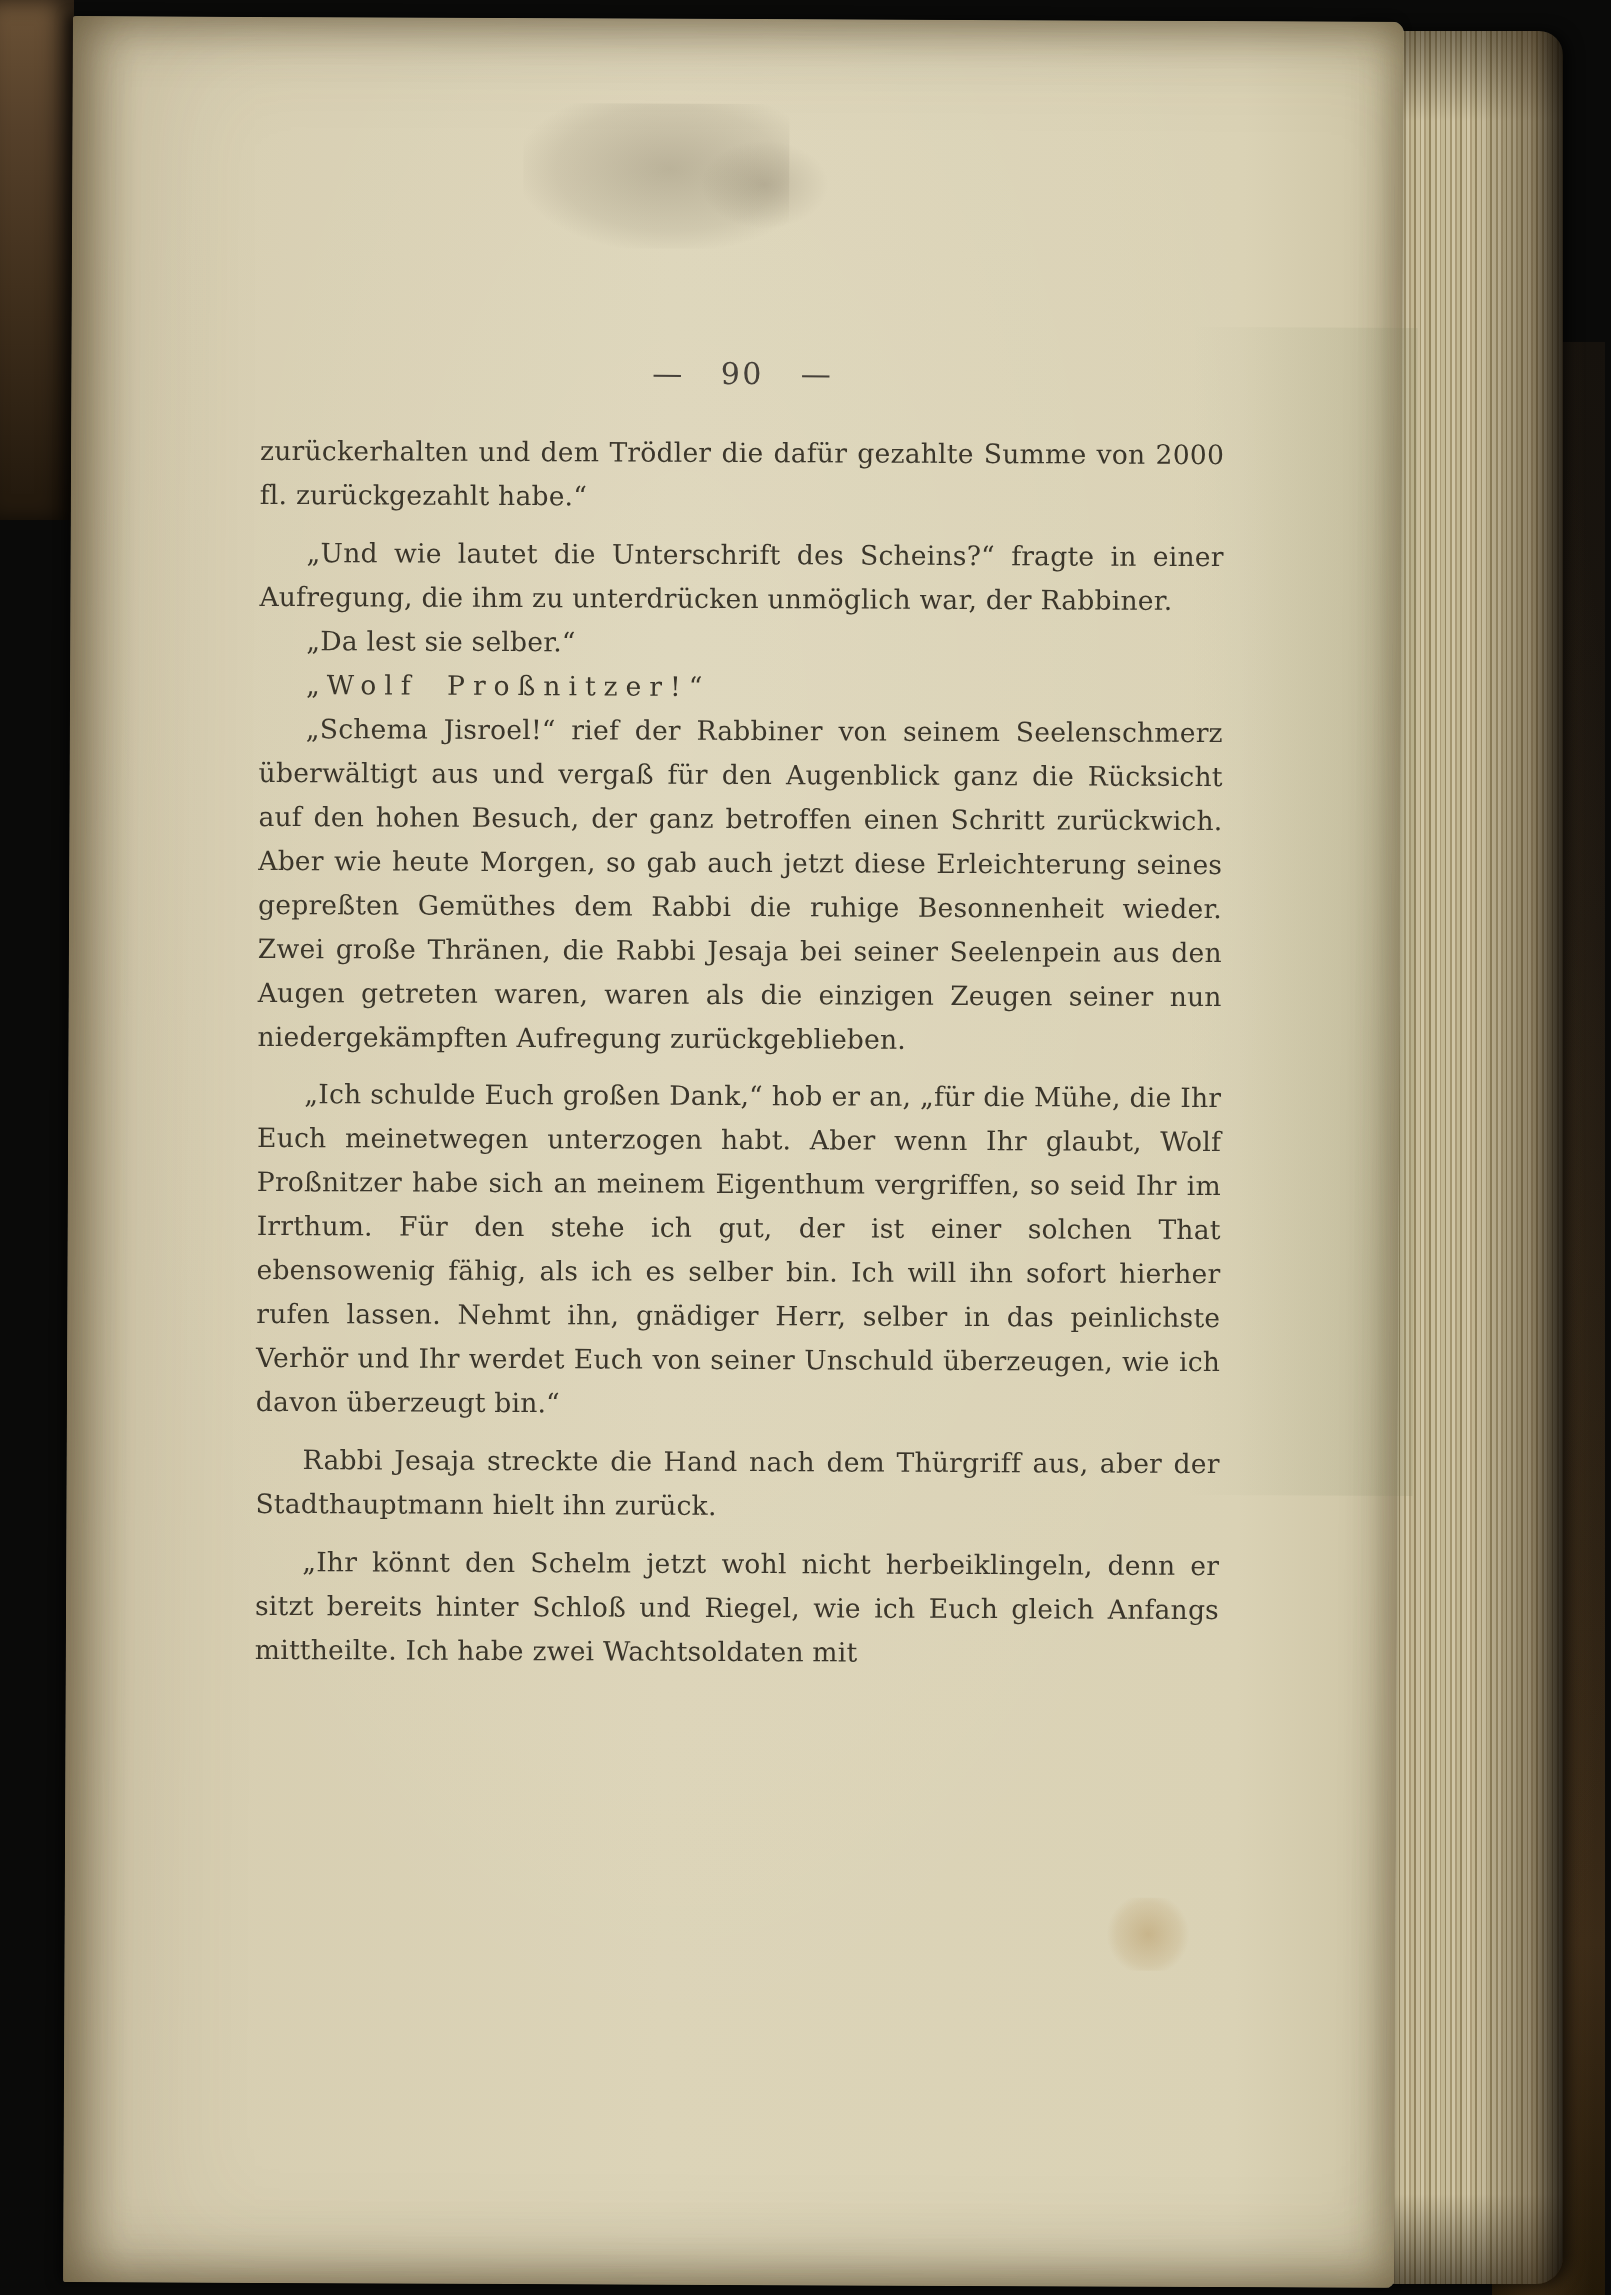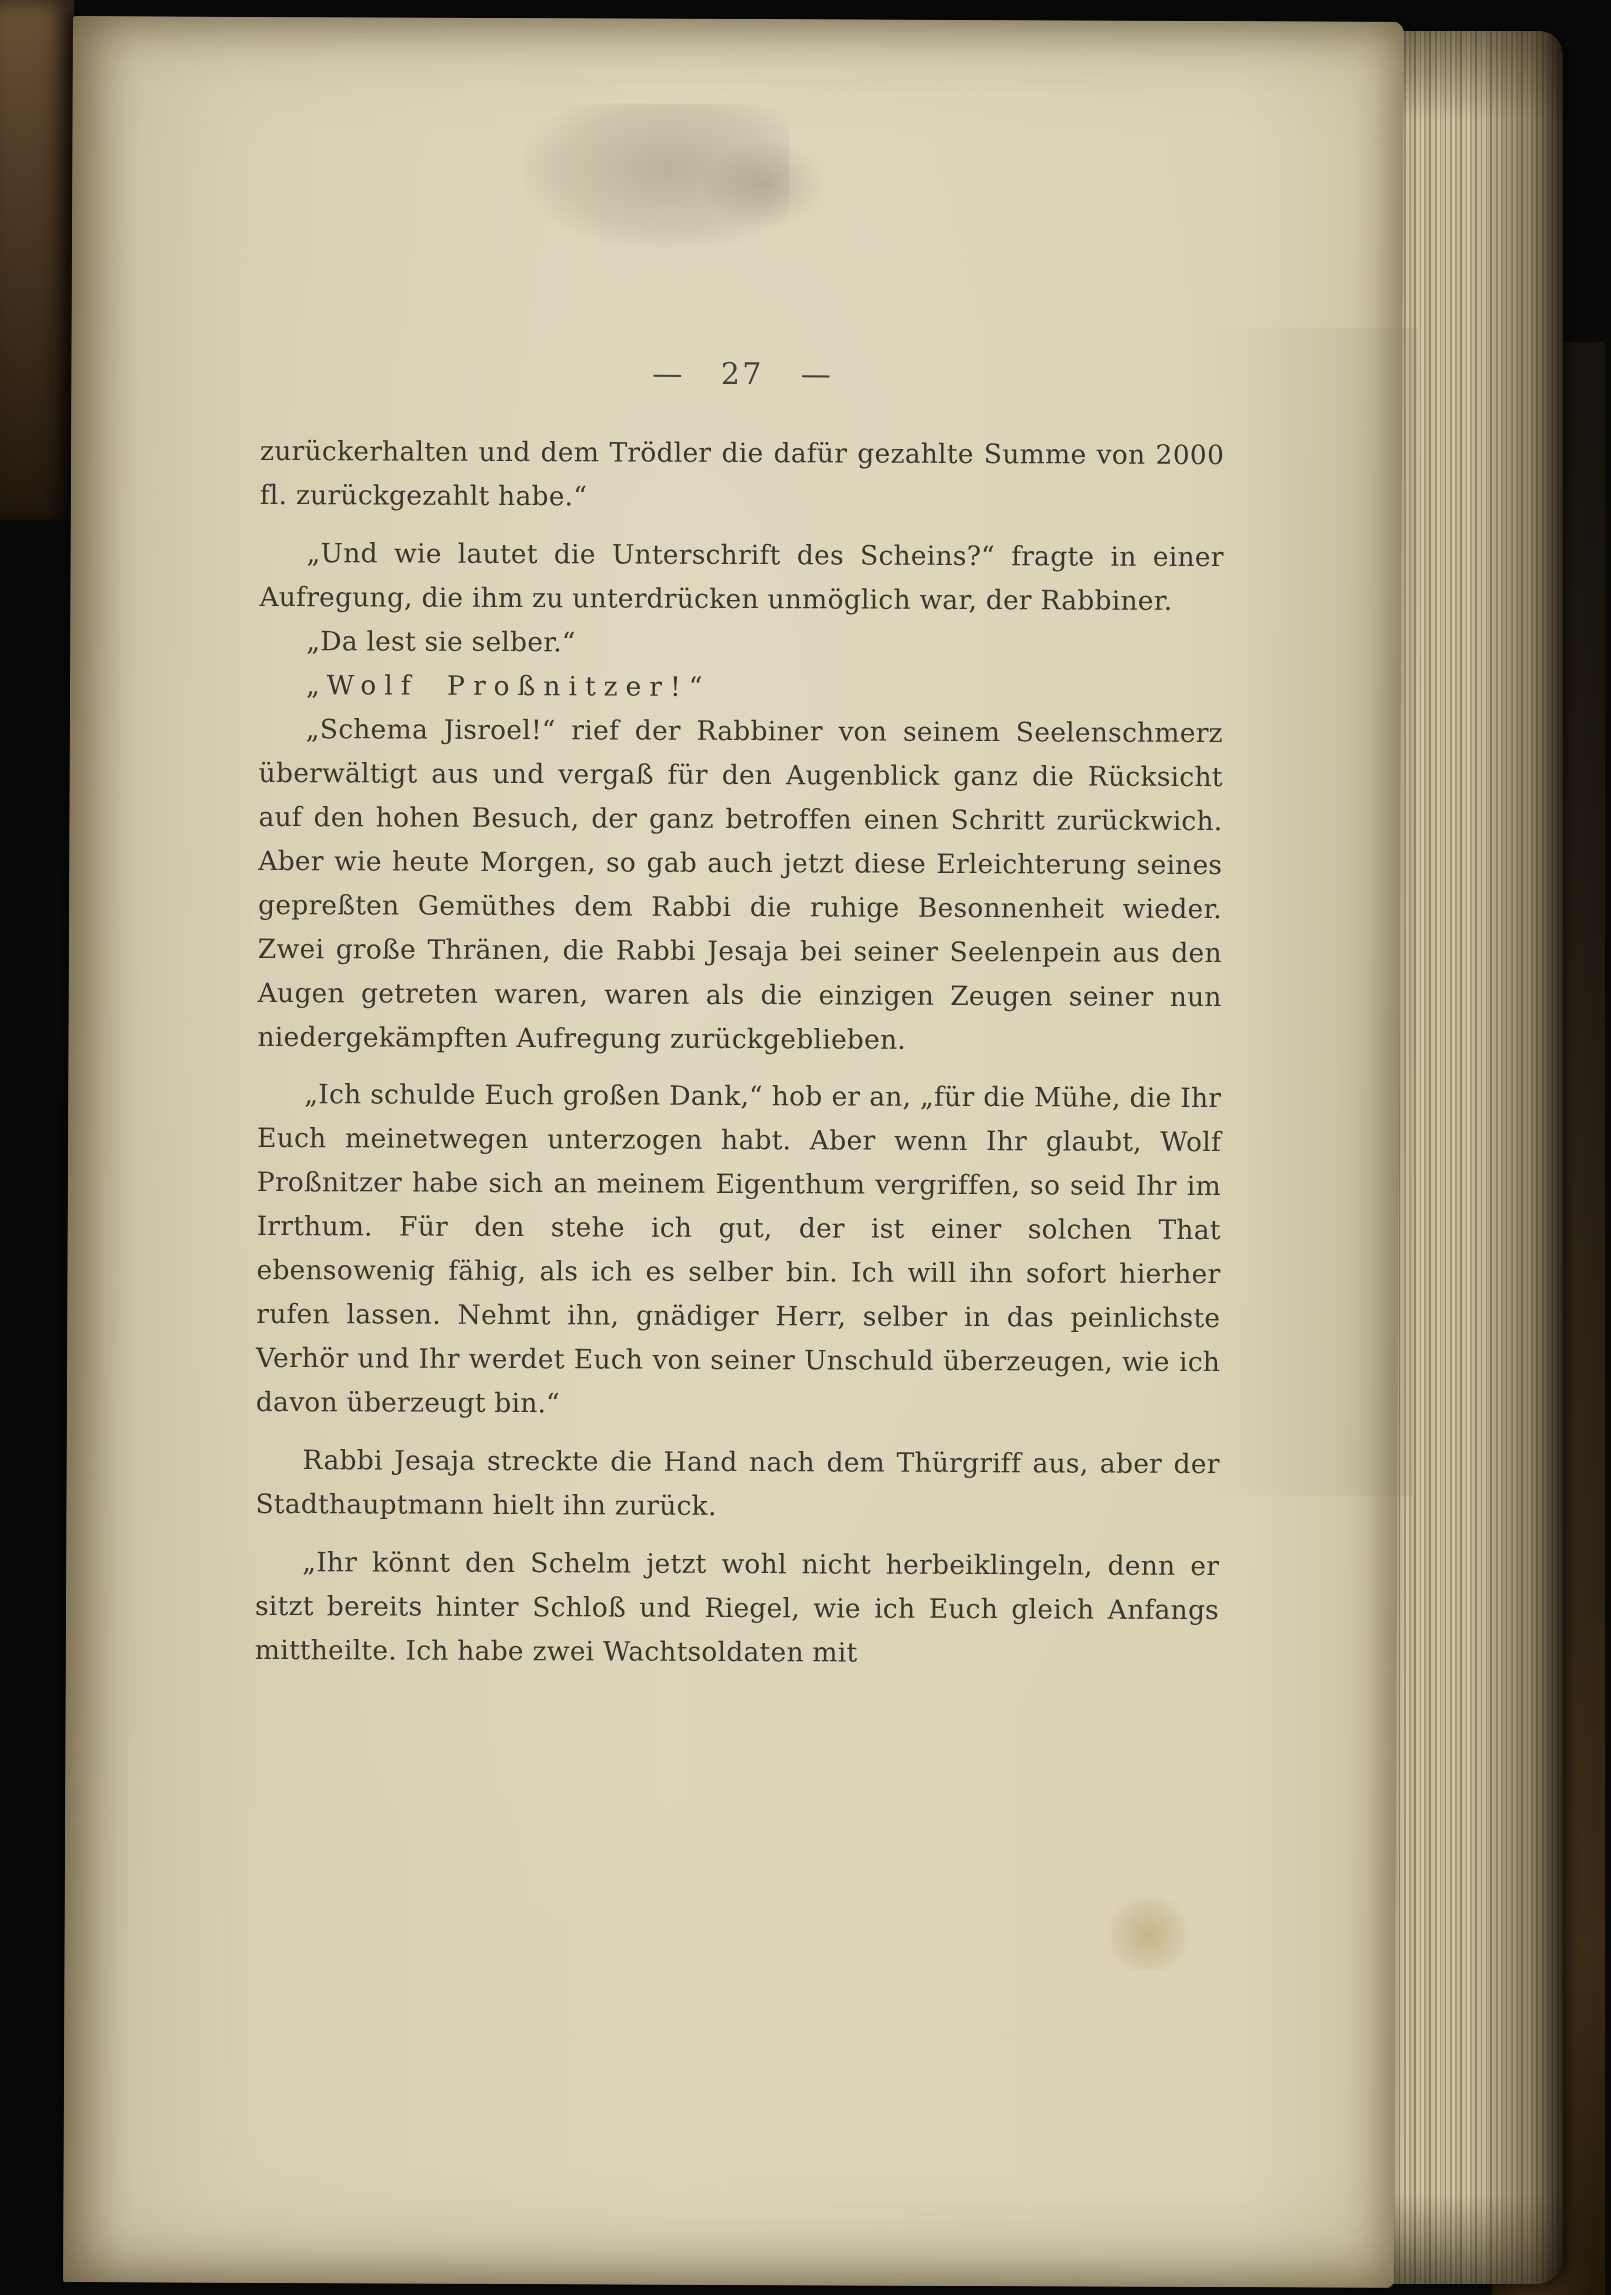--- a/index.html
+++ b/index.html
@@ -136,21 +136,21 @@
 
   <div class="page">
     <div class="stain stain-top"></div>
     <div class="stain stain-top2"></div>
     <div class="stain stain-bottom"></div>
     <div class="stain showthrough"></div>
 
     <div class="content">
       <div class="page-header">
         <span class="dash">—</span>
-        <span class="num">27</span>
+        <span class="num">90</span>
         <span class="dash">—</span>
       </div>
 
       <div class="text-block" id="text-block">
           <p class="para">zurückerhalten und dem Trödler die dafür gezahlte Summe von 2000 fl. zurückgezahlt habe.“</p>
           <p class="para indent space-before">„Und wie lautet die Unterschrift des Scheins?“ fragte in einer Aufregung, die ihm zu unterdrücken unmöglich war, der Rabbiner.</p>
           <p class="para indent">„Da lest sie selber.“</p>
           <p class="para indent spaced">„Wolf Proßnitzer!“</p>
           <p class="para indent">„Schema Jisroel!“ rief der Rabbiner von seinem Seelenschmerz überwältigt aus und vergaß für den Augenblick ganz die Rücksicht auf den hohen Besuch, der ganz betroffen einen Schritt zurückwich. Aber wie heute Morgen, so gab auch jetzt diese Erleichterung seines gepreßten Gemüthes dem Rabbi die ruhige Besonnenheit wieder. Zwei große Thränen, die Rabbi Jesaja bei seiner Seelenpein aus den Augen getreten waren, waren als die einzigen Zeugen seiner nun niedergekämpften Aufregung zurückgeblieben.</p>
           <p class="para indent space-before">„Ich schulde Euch großen Dank,“ hob er an, „für die Mühe, die Ihr Euch meinetwegen unterzogen habt. Aber wenn Ihr glaubt, Wolf Proßnitzer habe sich an meinem Eigenthum vergriffen, so seid Ihr im Irrthum. Für den stehe ich gut, der ist einer solchen That ebensowenig fähig, als ich es selber bin. Ich will ihn sofort hierher rufen lassen. Nehmt ihn, gnädiger Herr, selber in das peinlichste Verhör und Ihr werdet Euch von seiner Unschuld überzeugen, wie ich davon überzeugt bin.“</p>

